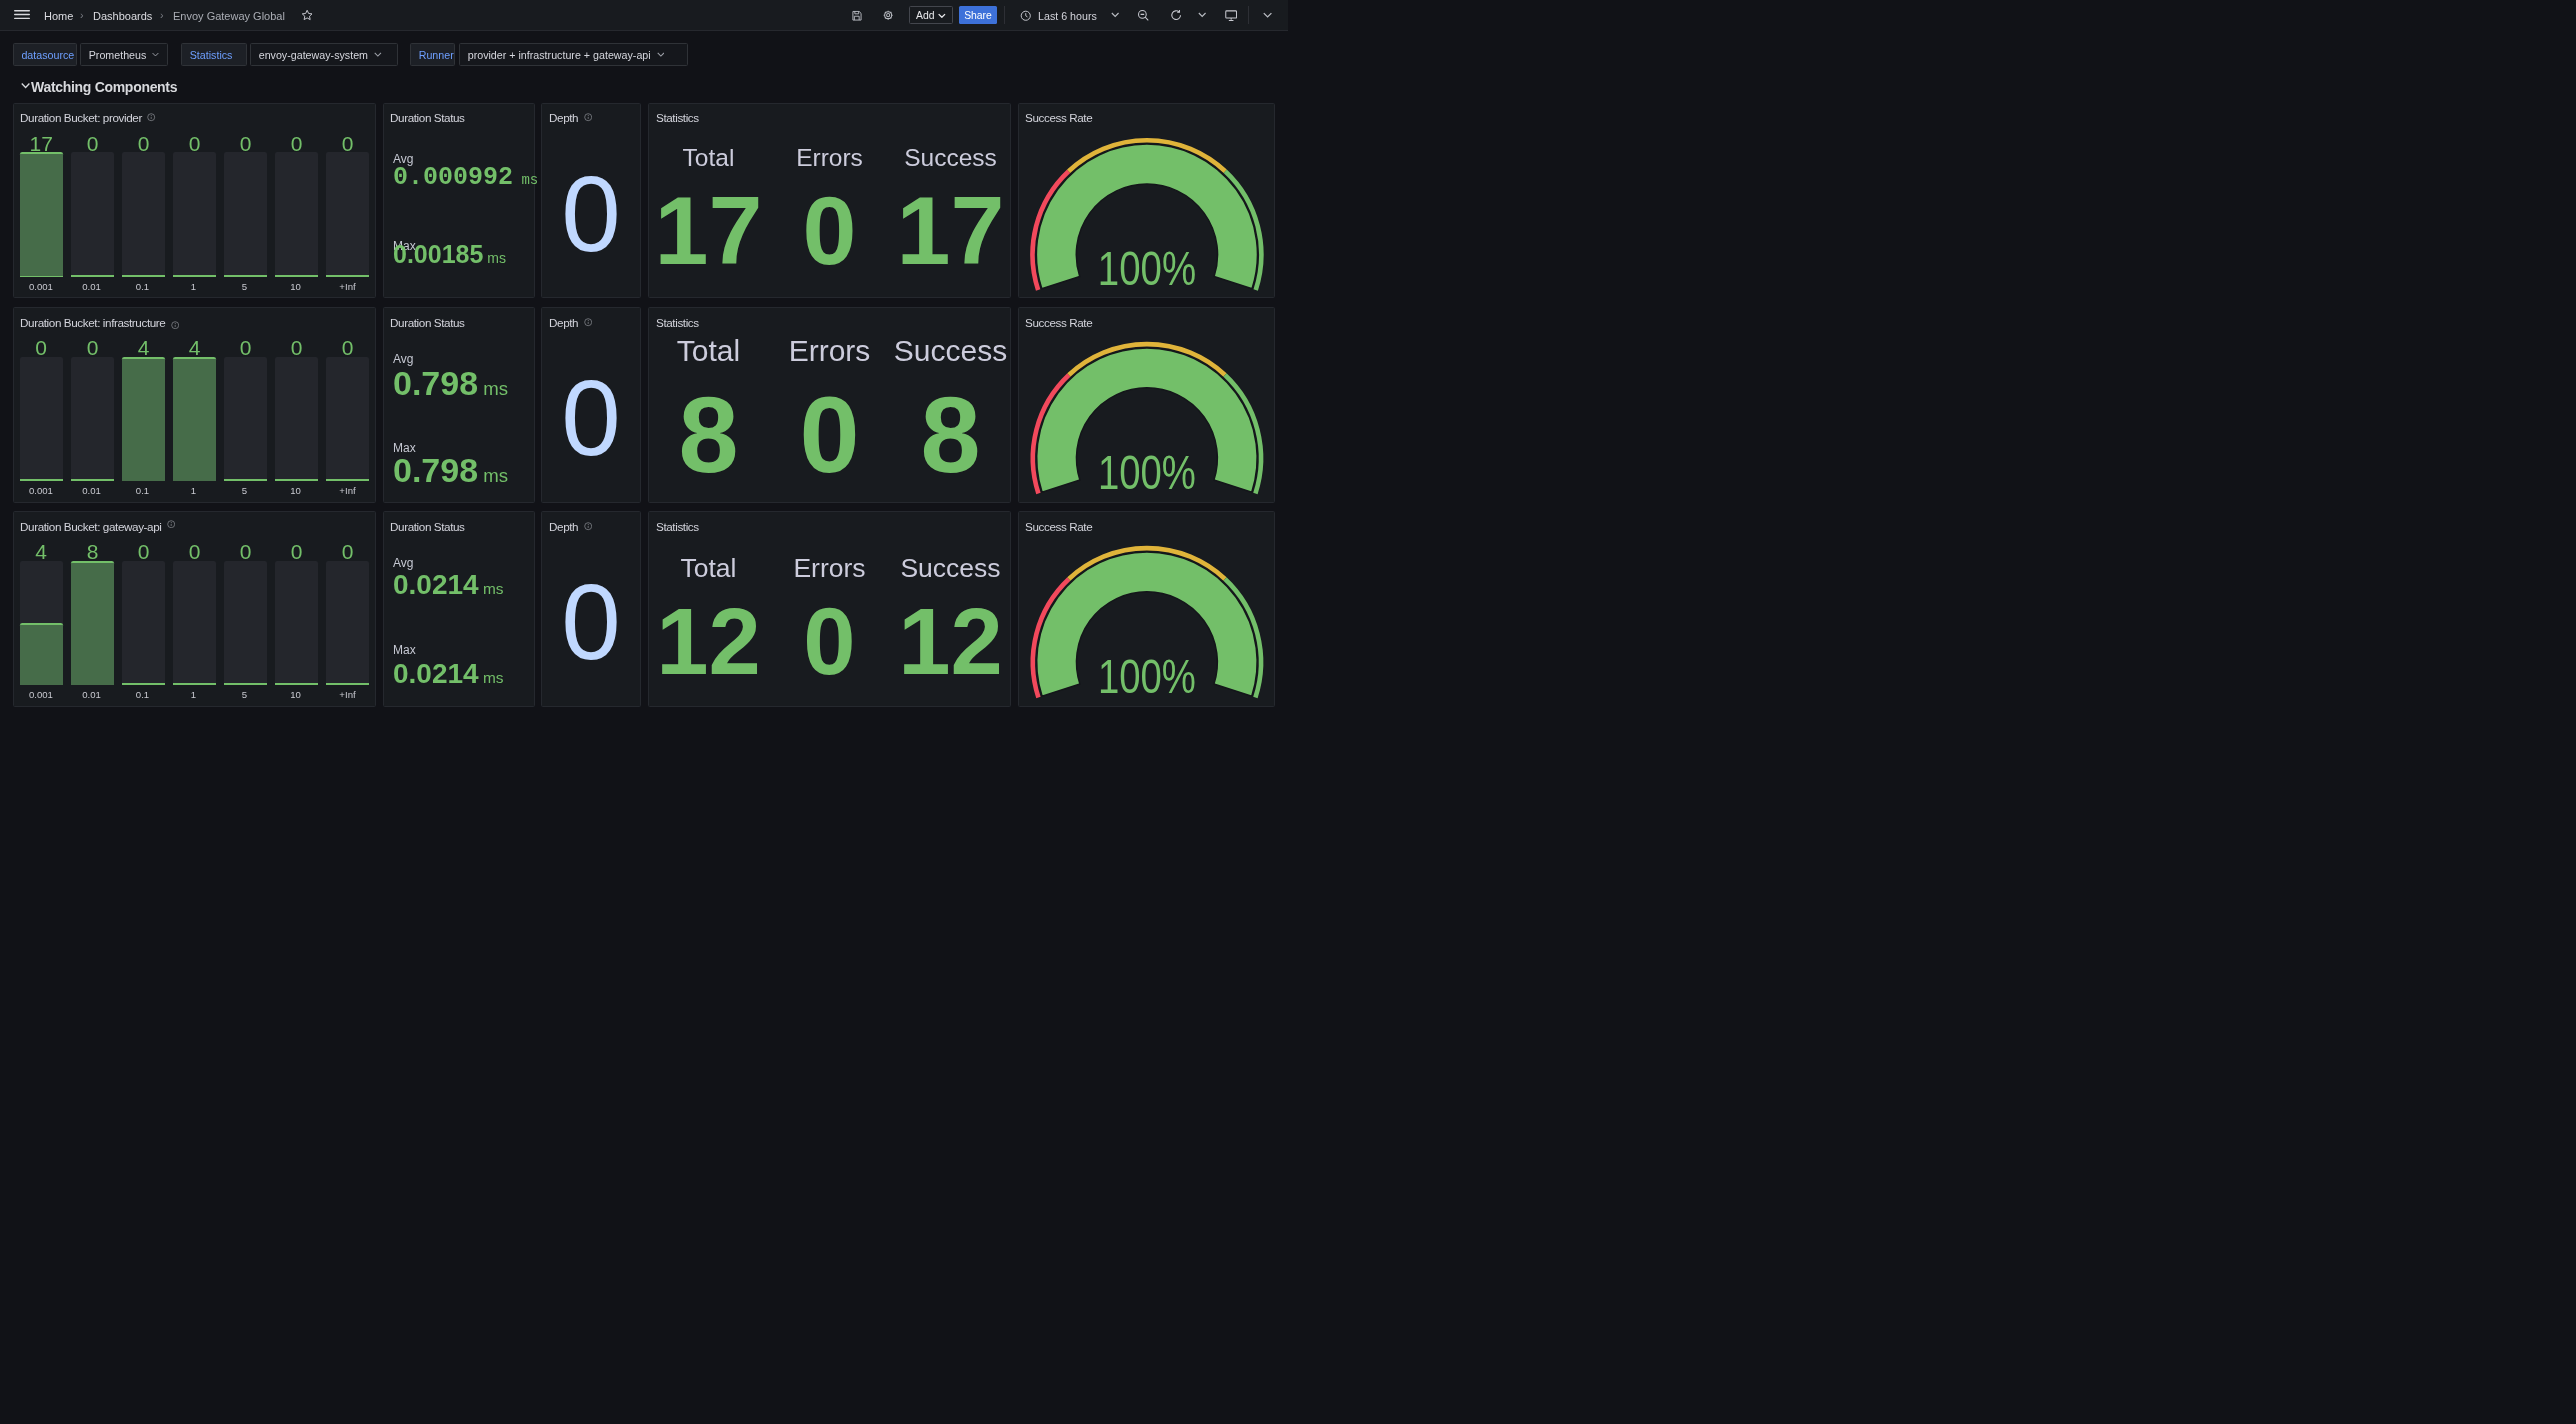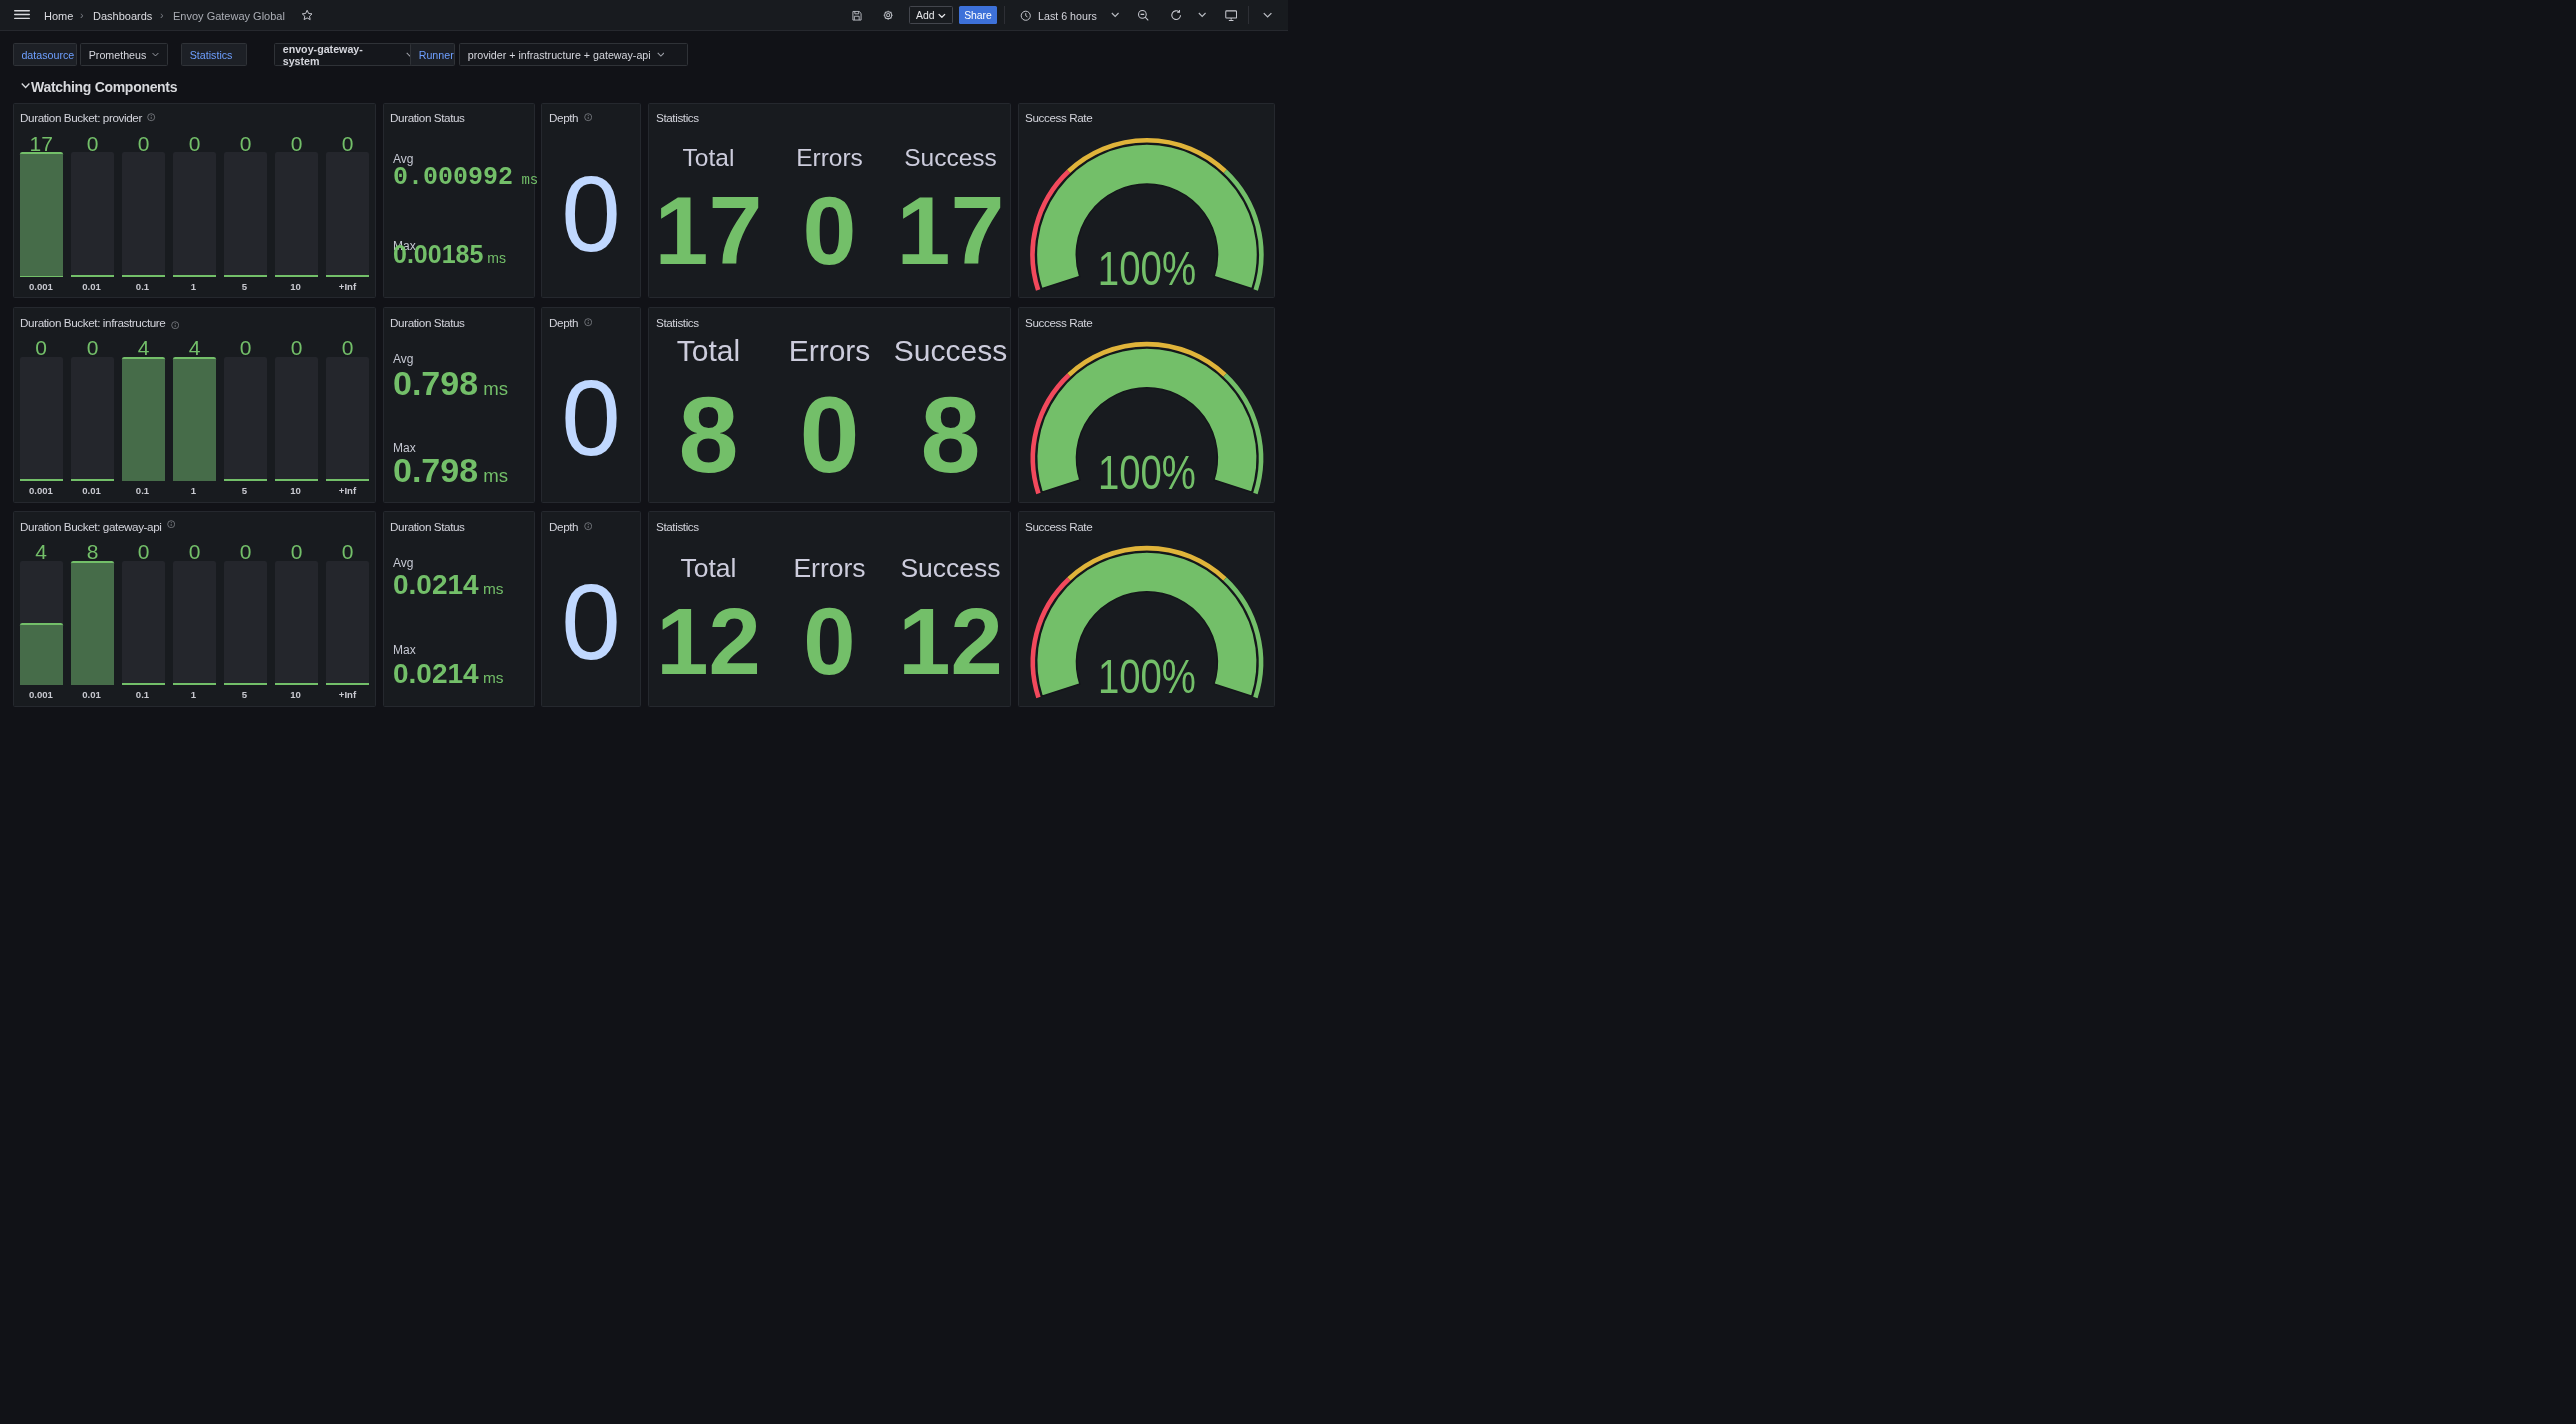--- a/index.html
+++ b/index.html
@@ -5,21 +5,21 @@
 html,body { width:1288px; height:712px; background:#111217; overflow:hidden;
   font-family:"Liberation Sans", sans-serif; }
 .abs { position:absolute; }
 .panel { position:absolute; background:#181b1f; border:0.8px solid #25282e;
   border-radius:1.5px; }
 .ptitle { position:absolute; font-size:11.7px; font-weight:500; color:#d3d4dc;
   letter-spacing:-0.4px; white-space:nowrap; }
 .vlabel { position:absolute; font-size:21px; color:#73bf69; text-align:center;
   line-height:1; font-weight:400; }
 .xlabel { position:absolute; font-size:9.6px; color:#c8c9d0; text-align:center;
-  line-height:1;font-weight:bold; }
+  line-height:1; }
 .gcol { position:absolute; background:#24262c; border-radius:2.3px 2.3px 0 0; }
 .bar { position:absolute; background:#466c49; border-top:2.3px solid #73bf69;
   border-radius:2.3px 2.3px 0 0; }
 .bline { position:absolute; background:#73bf69; height:1.9px; }
 .slabel { position:absolute; font-size:12px; color:#c5c8d2; line-height:1; }
 .sval { position:absolute; color:#73bf69; line-height:1; white-space:nowrap; font-weight:600;}
 .sunit { font-weight:400; }
 .stlabel { position:absolute; color:#ccccdc; line-height:1; text-align:center; }
 .stnum { position:absolute; color:#73bf69; line-height:1; text-align:center; font-weight:500;}
 .navtxt { color:#dcdde2; font-size:11px; }
@@ -81,21 +81,21 @@
   </svg>
 <div class="abs" style="left:1248px;top:6.1px;width:0.8px;height:18.4px;background:#2d2f35;"></div>
 <svg class="abs" style="left:1263px;top:11.5px" width="9.2" height="6.1" viewBox="0 0 12 8" fill="none" stroke="#b9bcc2" stroke-width="1.7">
     <path d="M1 1.5l5 5 5-5"></path>
   </svg>
 <div class="abs" style="left:12.7px;top:43px;width:64px;height:23px;background:#1d2026;border:0.8px solid #2f3237;border-radius:1.5px;display:flex;align-items:center;padding:0 7.7px;color:#6e9fff;font-size:10.7px;font-weight:500;">datasource</div>
 <div class="abs" style="left:80px;top:43px;width:88px;height:23px;background:#15171c;border:0.8px solid #2f3237;border-radius:1.5px;display:flex;align-items:center;padding:0 7.7px;color:#d5d6dd;font-size:10.7px;font-weight:500;">Prometheus<svg style="margin-left:6.1px" width="7.7" height="5" viewBox="0 0 12 8" fill="none" stroke="#9da0a8" stroke-width="1.7">
       <path d="M1 1.5l5 5 5-5"></path>
     </svg></div>
 <div class="abs" style="left:181px;top:43px;width:66px;height:23px;background:#1d2026;border:0.8px solid #2f3237;border-radius:1.5px;display:flex;align-items:center;padding:0 7.7px;color:#6e9fff;font-size:10.7px;font-weight:500;">Statistics</div>
-<div class="abs" style="left:250px;top:43px;width:148px;height:23px;background:#15171c;border:0.8px solid #2f3237;border-radius:1.5px;display:flex;align-items:center;padding:0 7.7px;color:#d5d6dd;font-size:10.7px;font-weight:700;margin-left:24px;">envoy-gateway-system<svg style="margin-left:6.1px" width="7.7" height="5" viewBox="0 0 12 8" fill="none" stroke="#9da0a8" stroke-width="1.7">
+<div class="abs" style="left:250px;top:43px;width:148px;height:23px;background:#15171c;border:0.8px solid #2f3237;border-radius:1.5px;display:flex;align-items:center;padding:0 7.7px;color:#d5d6dd;font-size:10.7px;font-weight:400;">envoy-gateway-system<svg style="margin-left:6.1px" width="7.7" height="5" viewBox="0 0 12 8" fill="none" stroke="#9da0a8" stroke-width="1.7">
       <path d="M1 1.5l5 5 5-5"></path>
     </svg></div>
 <div class="abs" style="left:410px;top:43px;width:45px;height:23px;background:#1d2026;border:0.8px solid #2f3237;border-radius:1.5px;display:flex;align-items:center;padding:0 7.7px;color:#6e9fff;font-size:10.7px;font-weight:500;">Runner</div>
 <div class="abs" style="left:459px;top:43px;width:229px;height:23px;background:#15171c;border:0.8px solid #2f3237;border-radius:1.5px;display:flex;align-items:center;padding:0 7.7px;color:#d5d6dd;font-size:10.7px;font-weight:500;">provider + infrastructure + gateway-api<svg style="margin-left:6.1px" width="7.7" height="5" viewBox="0 0 12 8" fill="none" stroke="#9da0a8" stroke-width="1.7">
       <path d="M1 1.5l5 5 5-5"></path>
     </svg></div>
 <svg class="abs" style="left:21px;top:82px" width="9.2" height="7" viewBox="0 0 12 8" fill="none" stroke="#d8d9dd" stroke-width="1.8">
     <path d="M1 1.5l5 5 5-5"></path>
   </svg>
 <div class="abs" style="left:31px;top:79px;color:#d8d9dd;font-size:14px;font-weight:700;letter-spacing:-0.3px;">Watching Components</div>

